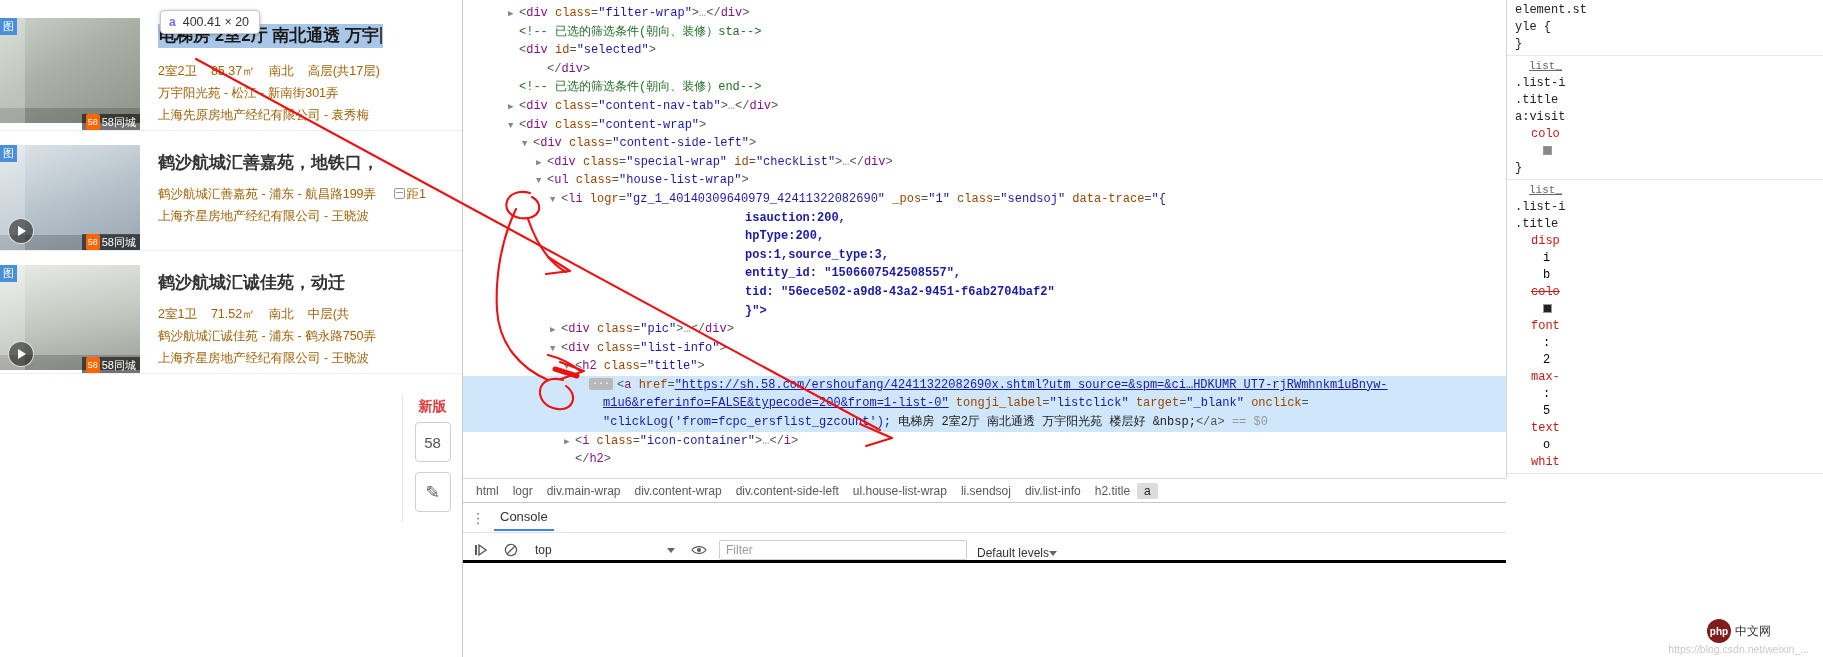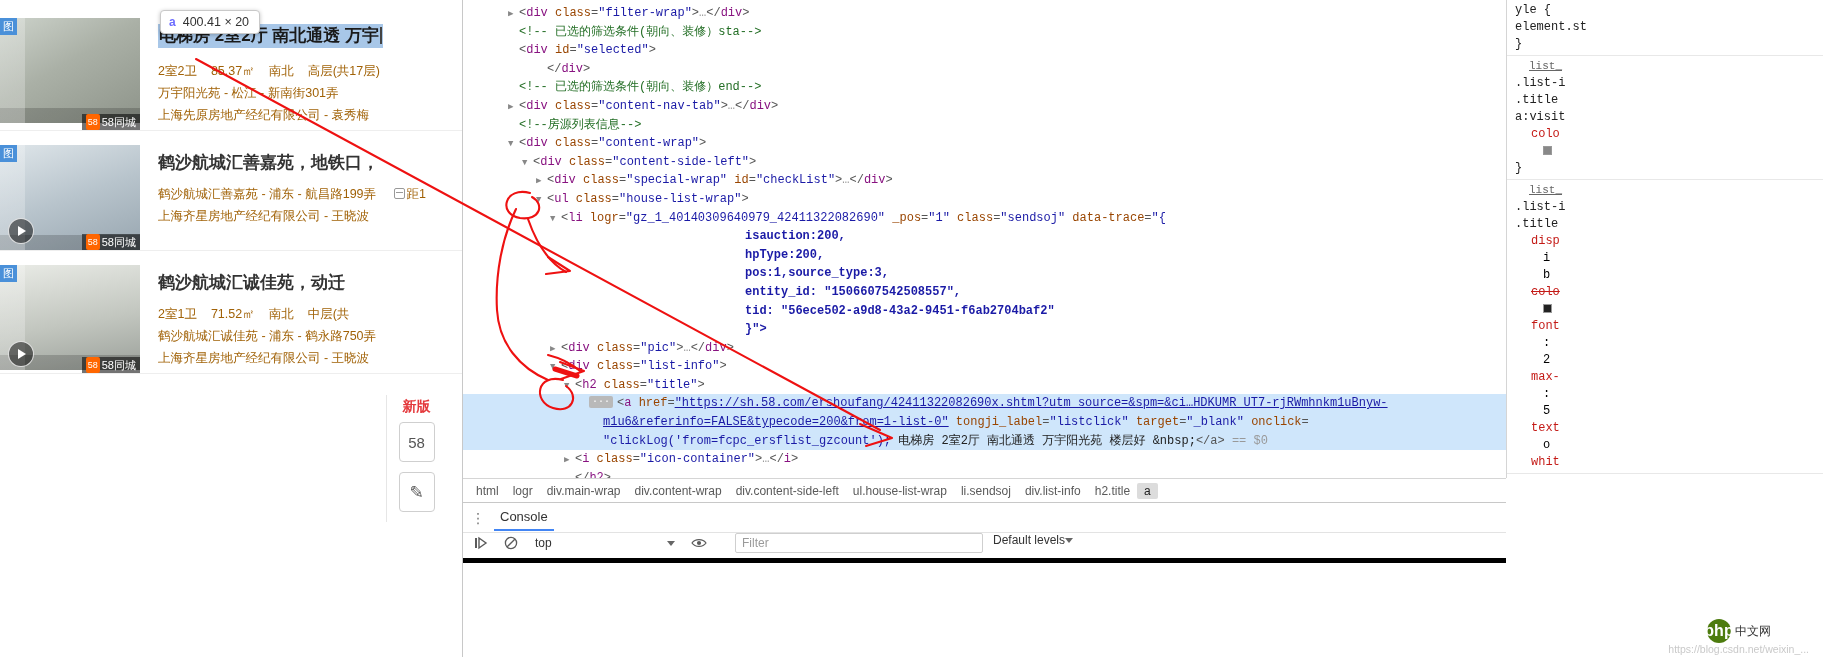--- a/index.html
+++ b/index.html
@@ -94,21 +94,21 @@
     border:1px solid #999; border-radius:2px; position:relative;
     vertical-align:-1px; margin-right:2px;
   }
   .subway-ico:before{
     content:""; position:absolute; left:1px; right:1px; top:3px;
     height:1px; background:#999;
   }
 
   
   #page-rail {
-    position:absolute; right:16px; top:395px; width:60px;
+    position:absolute; right:0; top:395px; width:60px;
     display:flex; flex-direction:column; align-items:center;
     border-left:1px solid #e6e6e6;
   }
   .rail-new { color:#e4393c; font-size:14px; font-weight:bold; padding:3px 0 6px; }
   .rail-box {
     width:36px; height:40px; border:1px solid #cfcfcf; border-radius:4px;
     display:flex; align-items:center; justify-content:center;
     font-size:15px; color:#555; margin-bottom:10px; background:#fff;
   }
   .rail-box.pen { font-size:17px; }
@@ -196,38 +196,37 @@
   #drawer-tabs {
     height:30px; display:flex; align-items:center; gap:8px;
     border-bottom:1px solid #e3e3e3; padding-left:8px;
   }
   .kebab { color:#777; font-size:14px; letter-spacing:1px; line-height:10px;}
   #drawer-tabs .dtab {
     font-size:13px; color:#333; padding:5px 6px;
     border-bottom:2px solid #4285f4;
   }
   #console-toolbar {
-    height:30px; display:flex; align-items:flex-start; gap:10px;
-    padding:0 8px; border-bottom:5px solid #000000;
+    height:30px; display:flex; align-items:flex-end; gap:10px;
+    padding:0 8px; border-bottom:3px solid #000000;
   }
   .ctl-ico {
     width:20px;height:20px;display:flex;align-items:center;justify-content:center;
     color:#5a5a5a; font-size:13px;
   }
   .exec-ctx {
     display:flex; align-items:center; justify-content:space-between;
     width:148px; height:20px; font-size:12px; color:#333;
     padding:0 4px;
   }
   .caret-dn { width:0;height:0;border-left:4px solid transparent;border-right:4px solid transparent;border-top:5px solid #666; }
   .filter-box {
     width:248px; height:20px; border:1px solid #cfcfcf; border-radius:2px;
     font-size:12px; color:#9a9a9a; padding:0 6px; display:flex; align-items:center;
     background:#fff;
-    margin-left:16px;
   }
   .levels { font-size:12px; color:#333; display:flex; align-items:center; }
 
   
   #styles-pane {
     position:absolute; left:1043px; top:0; width:318px; height:478px;
     border-left:1px solid #d5d5d5; background:#fff;
     font-family:"Liberation Mono", monospace; font-size:12px;
     line-height:17px; overflow:hidden;
   }
@@ -246,22 +245,22 @@
   
   #annot { position:absolute; left:0; top:0; width:1823px; height:657px; pointer-events:none; z-index:30; }
 
   
   #php-badge {
     position:absolute; right:52px; bottom:14px; z-index:25;
     display:flex; align-items:center; gap:4px;
     font-family:"Liberation Sans", sans-serif;
   }
   #php-badge .php-circle {
-    width:24px;height:24px;border-radius:50%;background:#4d7c0f;color:#fff;
-    font-size:16px; font-weight:bold; display:flex;align-items:center;justify-content:center;
+    width:24px;height:24px;border-radius:50%;background:#7f1d1d;color:#fff;
+    font-size:10px; font-weight:bold; display:flex;align-items:center;justify-content:center;
   }
   #php-badge .php-txt { font-size:12px; color:#333; }
   #csdn-wm {
     position:absolute; right:14px; bottom:2px; z-index:25;
     font-family:"Liberation Sans", sans-serif;
     font-size:10.5px; color:#c9c9c9;
   }
 </style>
 </head>
 <body>
@@ -354,21 +353,20 @@
 <div id="devtools">
 
   <div id="elements-pane">
     <div class="dom" id="dom-tree">
         <div class="dom-row ind2"><span class="tw">▶</span><span class="punc">&lt;</span><span class="tag">div</span> <span class="attr">class</span><span class="punc">=</span><span class="val">"filter-wrap"</span><span class="punc">&gt;</span><span class="ellip">…</span><span class="punc">&lt;/</span><span class="tag">div</span><span class="punc">&gt;</span></div>
         <div class="dom-row ind2"><span class="tw"></span><span class="comment">&lt;!-- 已选的筛选条件(朝向、装修）sta--&gt;</span></div>
         <div class="dom-row ind2"><span class="tw"></span><span class="punc">&lt;</span><span class="tag">div</span> <span class="attr">id</span><span class="punc">=</span><span class="val">"selected"</span><span class="punc">&gt;</span></div>
         <div class="dom-row ind4"><span class="tw"></span><span class="punc">&lt;/</span><span class="tag">div</span><span class="punc">&gt;</span></div>
         <div class="dom-row ind2"><span class="tw"></span><span class="comment">&lt;!-- 已选的筛选条件(朝向、装修）end--&gt;</span></div>
         <div class="dom-row ind2"><span class="tw">▶</span><span class="punc">&lt;</span><span class="tag">div</span> <span class="attr">class</span><span class="punc">=</span><span class="val">"content-nav-tab"</span><span class="punc">&gt;</span><span class="ellip">…</span><span class="punc">&lt;/</span><span class="tag">div</span><span class="punc">&gt;</span></div>
-        <div class="dom-row ind2"><span class="tw"></span><span class="comment">&lt;!--房源列表信息--&gt;</span></div>
         <div class="dom-row ind2"><span class="tw">▼</span><span class="punc">&lt;</span><span class="tag">div</span> <span class="attr">class</span><span class="punc">=</span><span class="val">"content-wrap"</span><span class="punc">&gt;</span></div>
         <div class="dom-row ind3"><span class="tw">▼</span><span class="punc">&lt;</span><span class="tag">div</span> <span class="attr">class</span><span class="punc">=</span><span class="val">"content-side-left"</span><span class="punc">&gt;</span></div>
         <div class="dom-row ind4"><span class="tw">▶</span><span class="punc">&lt;</span><span class="tag">div</span> <span class="attr">class</span><span class="punc">=</span><span class="val">"special-wrap"</span> <span class="attr">id</span><span class="punc">=</span><span class="val">"checkList"</span><span class="punc">&gt;</span><span class="ellip">…</span><span class="punc">&lt;/</span><span class="tag">div</span><span class="punc">&gt;</span></div>
         <div class="dom-row ind4"><span class="tw">▼</span><span class="punc">&lt;</span><span class="tag">ul</span> <span class="attr">class</span><span class="punc">=</span><span class="val">"house-list-wrap"</span><span class="punc">&gt;</span></div>
         <div class="dom-row ind5"><span class="tw">▼</span><span class="punc">&lt;</span><span class="tag">li</span> <span class="attr">logr</span><span class="punc">=</span><span class="val">"gz_1_40140309640979_42411322082690"</span> <span class="attr">_pos</span><span class="punc">=</span><span class="val">"1"</span> <span class="attr">class</span><span class="punc">=</span><span class="val">"sendsoj"</span> <span class="attr">data-trace</span><span class="punc">=</span><span class="val">"{</span></div>
         <div class="dom-row trace-line">isauction:200,</div>
         <div class="dom-row trace-line">hpType:200,</div>
         <div class="dom-row trace-line">pos:1,source_type:3,</div>
         <div class="dom-row trace-line">entity_id: "1506607542508557",</div>
         <div class="dom-row trace-line">tid: "56ece502-a9d8-43a2-9451-f6ab2704baf2"</div>
@@ -436,22 +434,22 @@
       </span>
       <span class="levels">
         <span>Default levels</span>
         <span class="caret-dn"></span>
       </span>
     </div>
   </div>
 
   <div id="styles-pane">
     <div class="css-block">
+      <div class="sel">element.st</div>
       <div class="sel">yle {</div>
-      <div class="sel">element.st</div>
       <div class="sel">}</div>
     </div>
 
     <div class="css-block">
       <span class="css-src">list_</span>
       <div class="sel">.list-i</div>
       <div class="sel">.title</div>
       <div class="sel">a:visit</div>
       <div class="ind-c">
         <span class="prop">colo</span>

